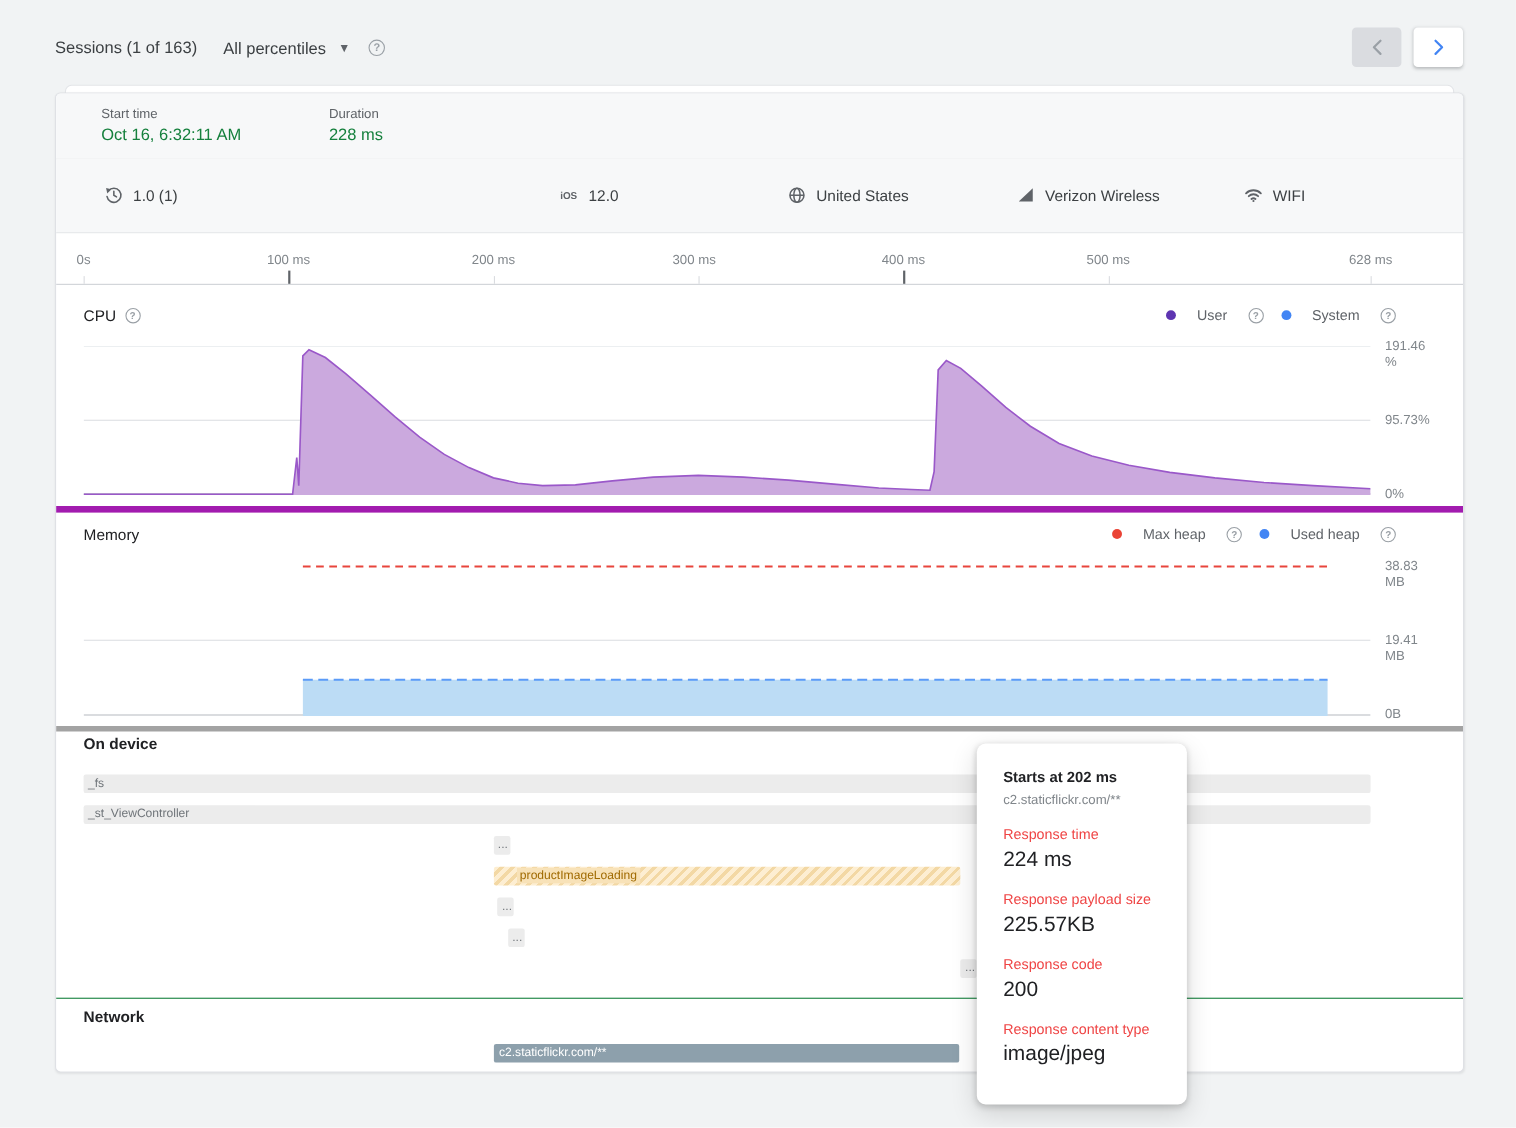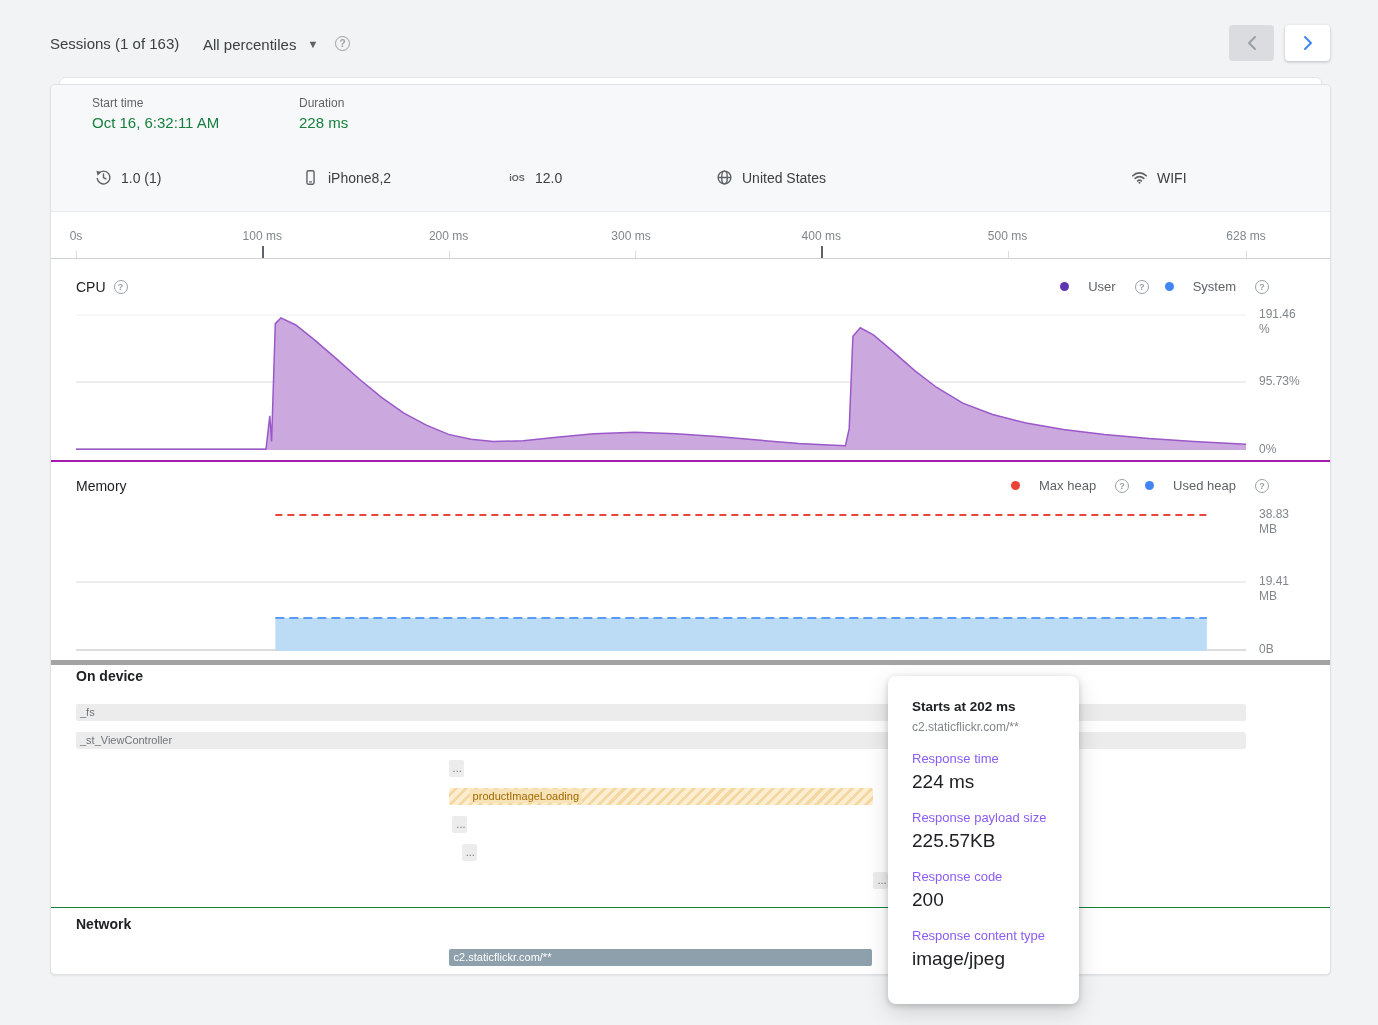--- a/index.html
+++ b/index.html
@@ -37,21 +37,21 @@
   .ios-txt{font-size:9px;font-weight:bold;color:#5f6368;}
 
   
   .timeline-axis{position:absolute;left:0;top:126px;right:0;height:47px;border-bottom:1px solid #cfd2d6;}
   .tick-label{position:absolute;bottom:15px;transform:translateX(-50%);font-size:12px;color:#80868b;white-space:nowrap;}
   .tick-mark{position:absolute;bottom:0;width:1px;height:7px;background:#dadce0;}
   .tick-mark.emph{width:2px;height:12px;background:#5f6368;}
 
   
   .section{position:absolute;left:0;right:0;}
-  .section.cpu{top:173px;height:202px;border-bottom:2px solid #a21caf;}
+  .section.cpu{top:173px;height:202px;border-bottom:6px solid #a21caf;}
   .section.memory{top:380px;height:195px;border-bottom:5px solid #a3a3a3;}
   .section.ondevice{top:570px;height:252px;border-bottom:1px solid #15803d;}
   .section.network{top:822px;height:69px;padding-left:10px;}
   .sec-title{position:absolute;left:25px;font-size:14px;color:#202124;display:flex;align-items:center;gap:8px;}
   .sec-title.bold{font-weight:bold;}
   .cpu .sec-title{top:21px;} .memory .sec-title{top:13px;}
   .ondevice .sec-title{top:13px;} .network .sec-title{top:9px;}
   .legend{position:absolute;right:61px;display:flex;align-items:center;gap:16px;font-size:13px;color:#5f6368;}
   .cpu .legend{top:21px;} .memory .legend{top:13px;}
   .legend-item{display:flex;align-items:center;gap:19px;}
@@ -73,21 +73,21 @@
   .bar.phase{background:#ececec;color:#70757a;padding-left:4px;}
   .bar.trace{background:repeating-linear-gradient(135deg,#fdeed2 0px,#fdeed2 4px,#f3d8a4 4px,#f3d8a4 7px);color:#a06a00;padding-left:21px;}
   .bar.trace .bar-label{background:#f8e2b8;padding:1px 3px;}
   .bar.network{background:#8da0ac;color:#ffffff;padding-left:5px;}
 
   
   .req-tooltip{position:absolute;left:888px;top:676px;width:191px;height:328px;background:#fff;border-radius:8px;
     box-shadow:0 2px 6px rgba(0,0,0,.18),0 8px 24px rgba(0,0,0,.14);box-sizing:border-box;padding:23px 24px;z-index:10;}
   .tt-title{font-size:13.5px;font-weight:bold;color:#202124;}
   .tt-sub{font-size:12px;color:#80868b;margin-top:6px;}
-  .tt-label{font-size:13px;color:#8b5cf6;margin-top:17px;}
+  .tt-label{font-size:13px;color:#ef4444;margin-top:17px;}
   .tt-value{font-size:19px;color:#202124;margin-top:5px;}
 </style>
 </head>
 <body>
 
 <div class="page">
 
   <span class="sessions-label">Sessions (1 of 163)</span>
   <button class="percentile-btn">
     <span>All percentiles</span>
@@ -127,44 +127,43 @@
           <svg width="17" height="17" viewBox="0 0 24 24">
               <g fill="none" stroke="#5f6368" stroke-width="2" stroke-linecap="round">
                 <path d="M5 6.5 A9 9 0 1 1 3.2 13.5"></path>
                 <path d="M12 7v5l3.4 2"></path>
               </g>
               <path d="M2 2.6 L8.6 4.2 L3.6 9.6 Z" fill="#5f6368"></path>
             </svg>
         </span>
         <span>1.0 (1)</span>
       </div>
-      <div class="attr-item" style="left:250px">
-        <span class="attr-icon">
-          <svg width="17" height="17" viewBox="0 0 24 24">
-              <rect x="7" y="2.5" width="10" height="19" rx="2" fill="none" stroke="#5f6368" stroke-width="2"></rect>
-              <line x1="10" y1="18.2" x2="14" y2="18.2" stroke="#5f6368" stroke-width="1.6"></line>
-            </svg>
-        </span>
-        <span>iPhone8,2</span>
-      </div>
       <div class="attr-item" style="left:457px">
         <span class="attr-icon">
             <span class="ios-txt">iOS</span>
           </span>
         <span>12.0</span>
       </div>
       <div class="attr-item" style="left:664px">
         <span class="attr-icon">
           <svg width="17" height="17" viewBox="0 0 24 24" fill="none" stroke="#5f6368" stroke-width="2">
               <circle cx="12" cy="12" r="9"></circle>
               <ellipse cx="12" cy="12" rx="4" ry="9"></ellipse>
               <line x1="3" y1="12" x2="21" y2="12"></line>
             </svg>
         </span>
         <span>United States</span>
+      </div>
+      <div class="attr-item" style="left:872px">
+        <span class="attr-icon">
+          <svg width="17" height="17" viewBox="0 0 24 24">
+              <path d="M3 20 L21 20 L21 3 Z" fill="#5f6368"></path>
+            </svg>
+        </span>
+        <span>Verizon Wireless</span>
       </div>
       <div class="attr-item" style="left:1079px">
         <span class="attr-icon">
           <svg width="17" height="17" viewBox="0 0 24 24" fill="none" stroke="#5f6368" stroke-width="2.4" stroke-linecap="round">
               <path d="M2.5 9.5 a13.5 13.5 0 0 1 19 0"></path>
               <path d="M6 13.2 a8.5 8.5 0 0 1 12 0"></path>
               <path d="M9.4 16.8 a4.2 4.2 0 0 1 5.2 0"></path>
               <circle cx="12" cy="19.4" r="1.4" fill="#5f6368" stroke="none"></circle>
             </svg>
         </span>

